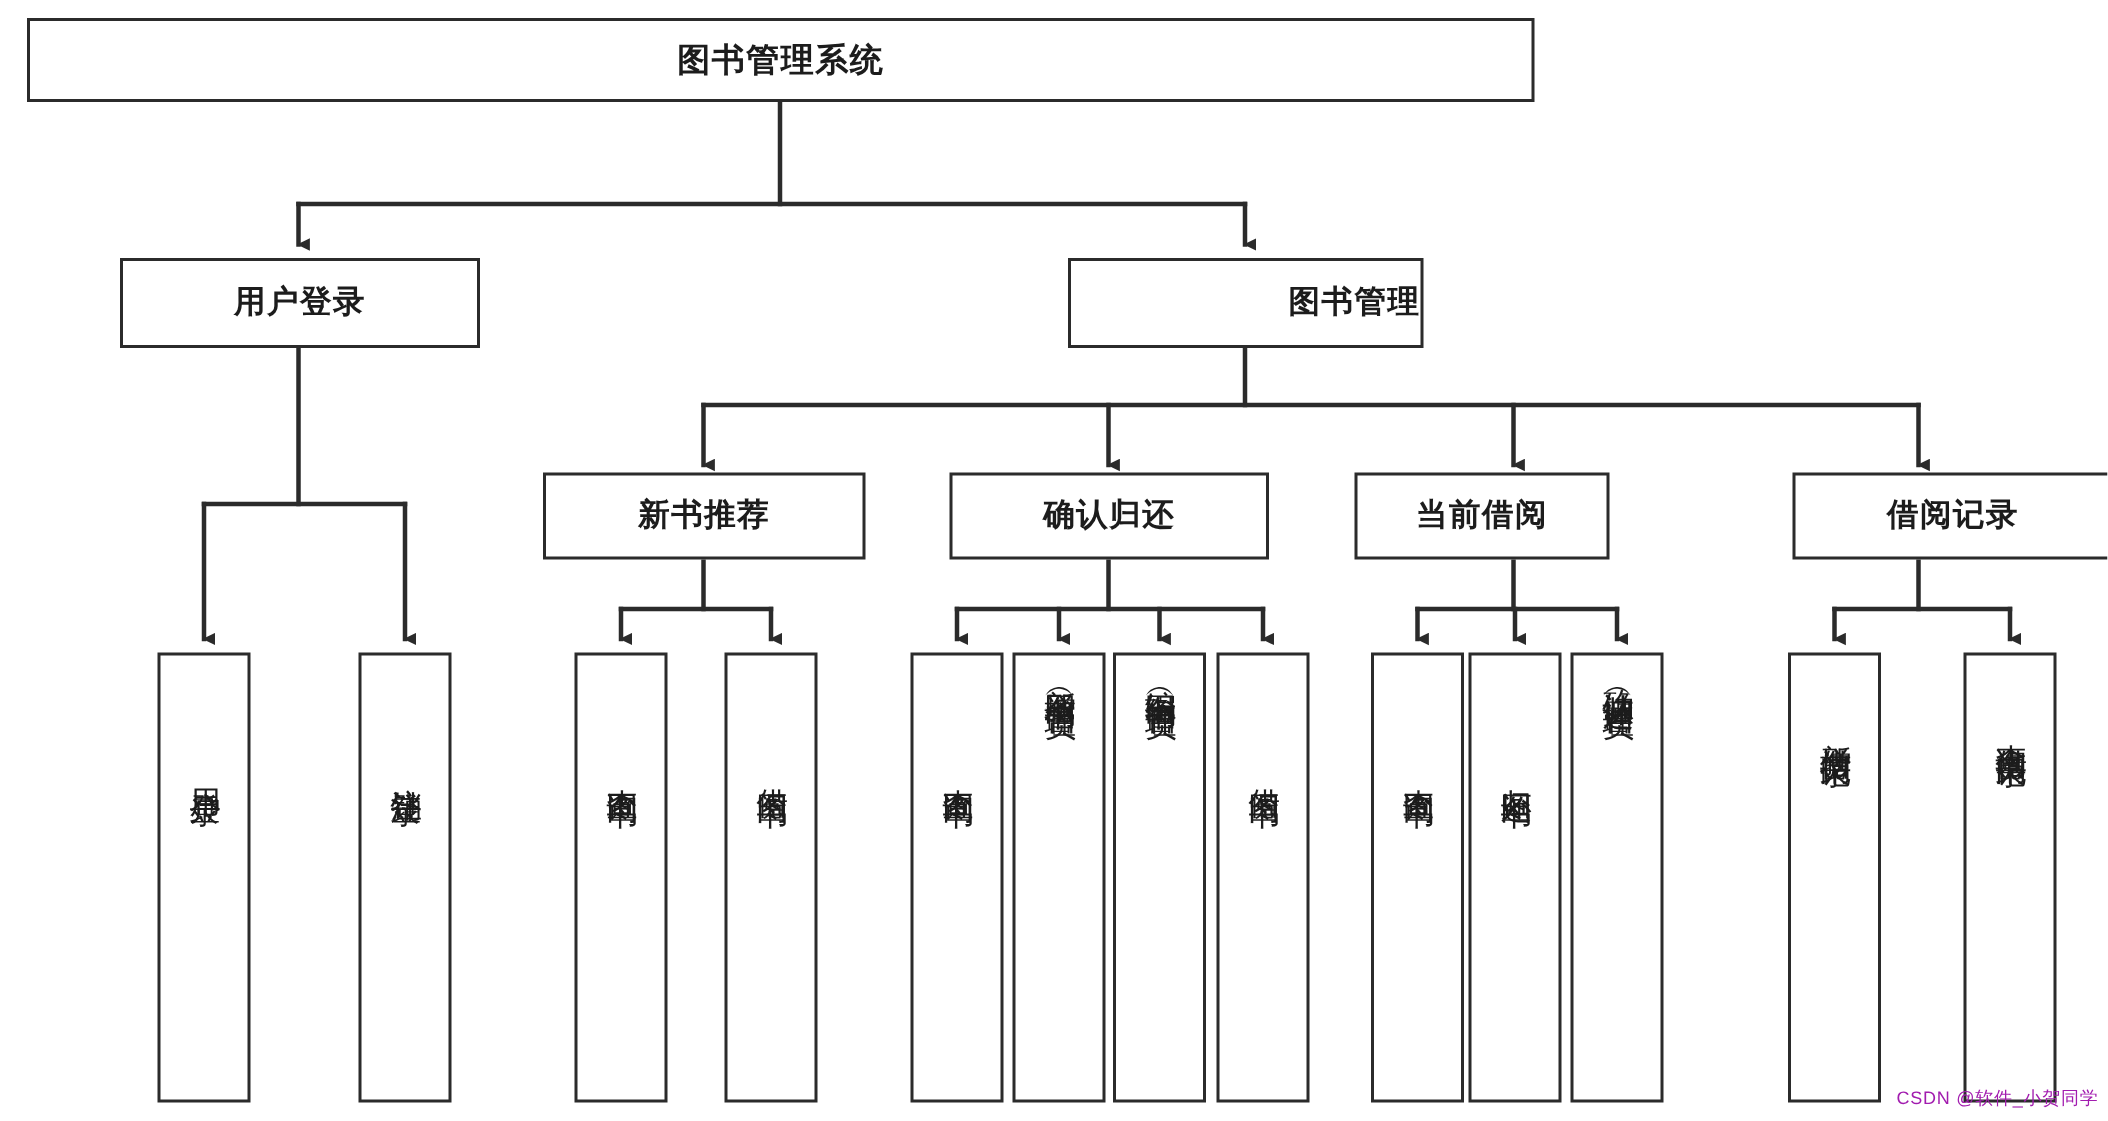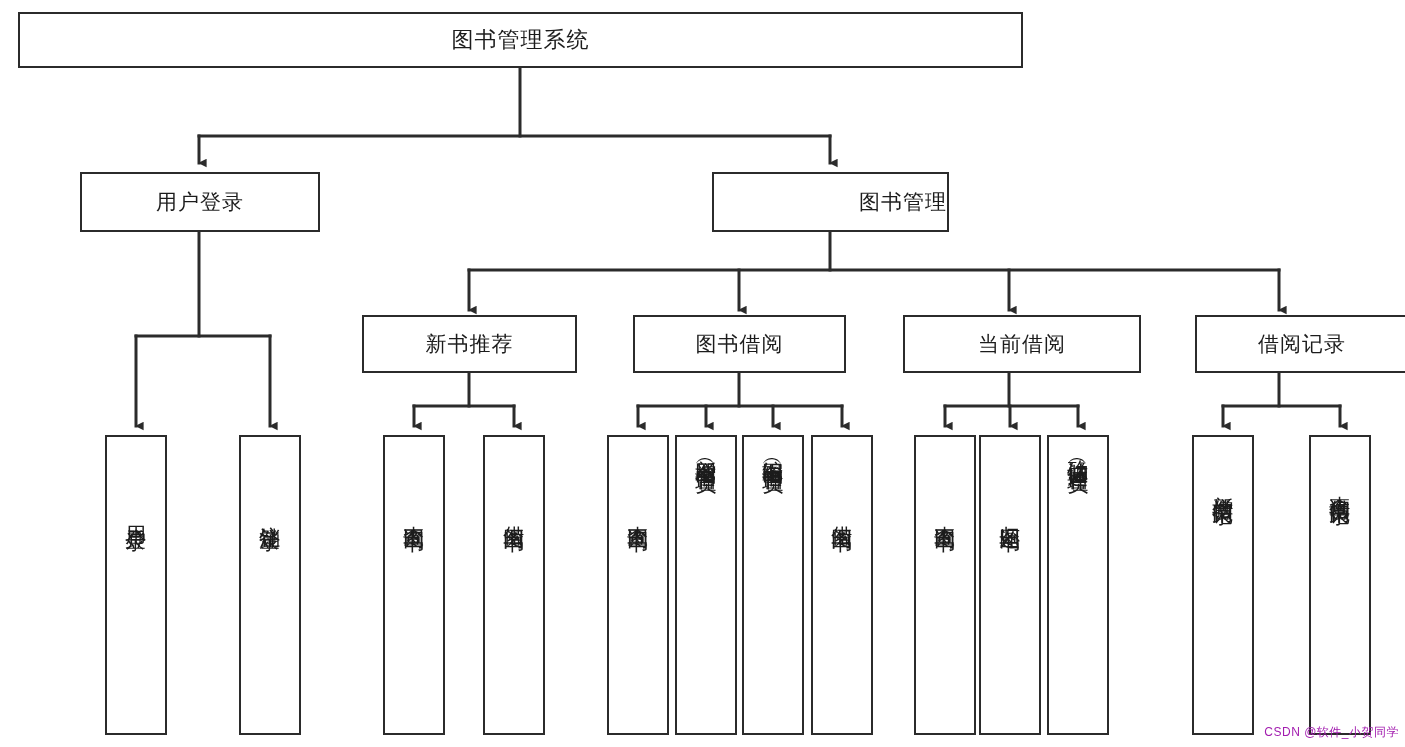--- a/index.html
+++ b/index.html
@@ -38,20 +38,21 @@
   }
   .node .node-label {
     display: block;
     text-align: center;
     line-height: 1.25;
     white-space: nowrap;
   }
   .node.horizontal .node-label {
     font-size: 21px;
     letter-spacing: 1px;
+    font-weight: bold;
   }
   .node.root .node-label {
     font-size: 22px;
     letter-spacing: 1px;
   }
   .node.vertical {
     align-items: flex-start;
     justify-content: center;
     padding-top: 6px;
   }
@@ -137,23 +138,23 @@
     <span class="node-label">用户登录</span>
   </div>
   <div class="node horizontal" style="left:712px; top:172px; width:237px; height:60px;justify-content:flex-end;">
     <span class="node-label">图书管理</span>
   </div>
 
   <div class="node horizontal" style="left:362px; top:315px; width:215px; height:58px;">
     <span class="node-label">新书推荐</span>
   </div>
   <div class="node horizontal" style="left:633px; top:315px; width:213px; height:58px;">
-    <span class="node-label">图书借阅</span>
-  </div>
-  <div class="node horizontal" style="left:903px; top:315px; width:238px; height:58px;">
+    <span class="node-label">确认归还</span>
+  </div>
+  <div class="node horizontal" style="left:903px; top:315px; width:170px; height:58px;">
     <span class="node-label">当前借阅</span>
   </div>
   <div class="node horizontal" style="left:1172px; top:315px; width:214px; height:58px;margin-left:23px;">
     <span class="node-label">借阅记录</span>
   </div>
 
   <div class="node vertical" style="left:105px; top:435px; width:62px; height:300px; padding-top:72px;">
     <span class="node-label">用户登录</span>
   </div>
   <div class="node vertical" style="left:239px; top:435px; width:62px; height:300px; padding-top:72px;">

